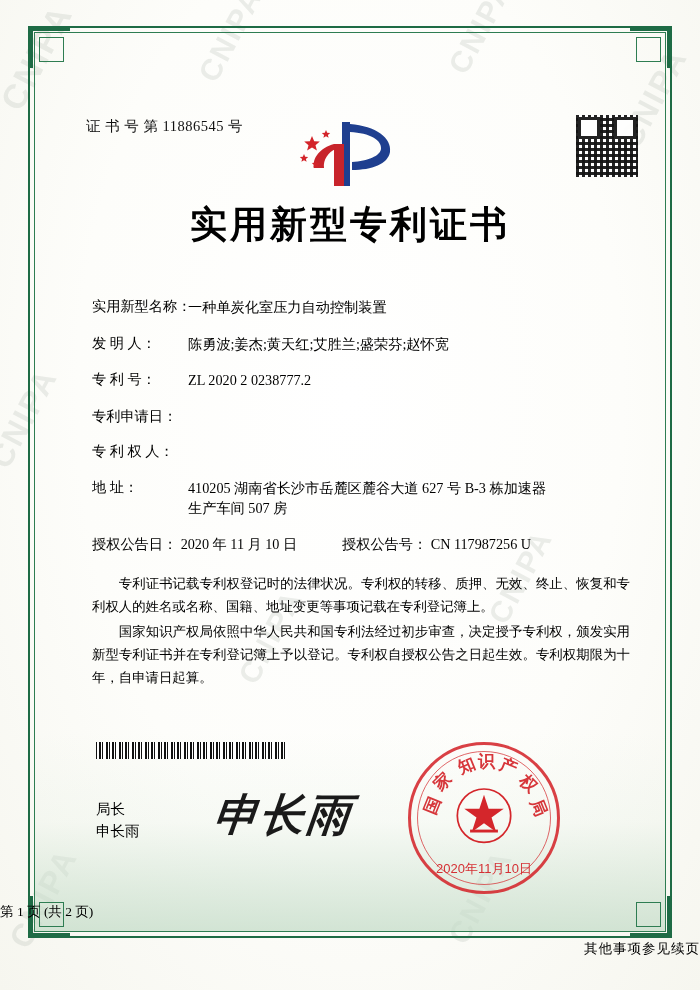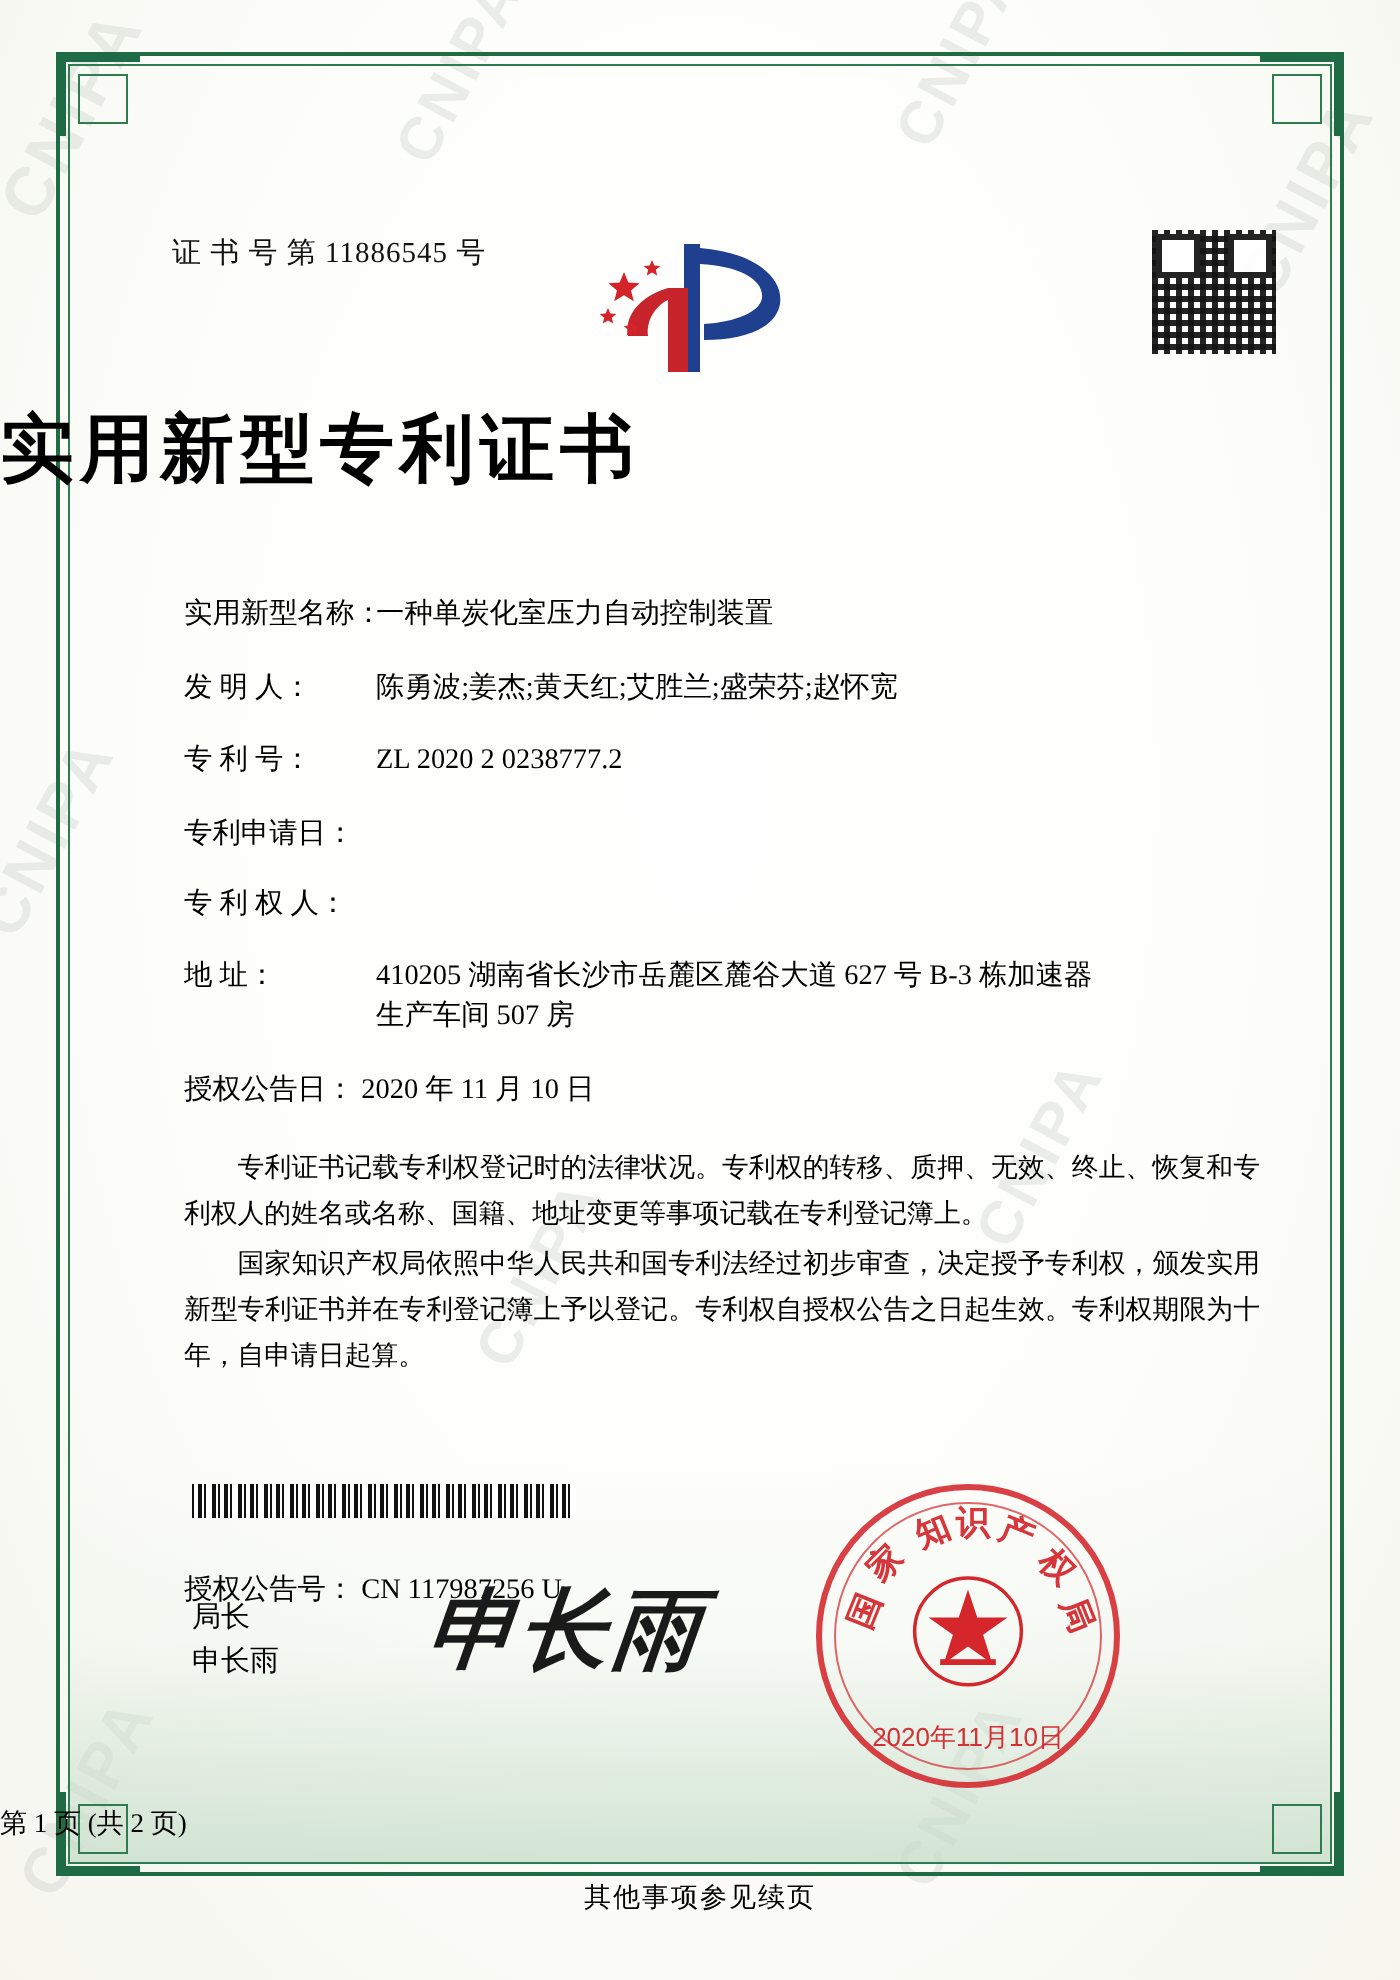--- a/index.html
+++ b/index.html
@@ -118,21 +118,21 @@
   }
   .emblem-wrap {
     position: relative;
     width: 120px; height: 72px;
     margin: 0 auto;
   }
 
   .title {
     position: absolute;
     left: 0; right: 0; top: 200px;
-    text-align: left;
+    text-align: center;
     font-size: 37px;
     font-weight: bold;
     letter-spacing: 3px;
     color: #000;
     font-family: "DejaVu Sans", sans-serif;
   }
 
   
   .fields {
     position: absolute;
@@ -151,21 +151,20 @@
     flex: 0 0 96px;
     white-space: nowrap;
   }
   .row .val {
     flex: 1 1 auto;
     line-height: 1.42;
   }
   .row.two .val2wrap {
     display: flex;
     width: 100%;
-    flex-direction: column;
   }
   .col-a { width: 250px; flex: 0 0 250px; }
 
   
   .paras {
     position: absolute;
     left: 92px; right: 70px; top: 572px;
     font-size: 13.4px;
     line-height: 1.72;
     color: #000;
@@ -256,21 +255,21 @@
   
   .page-num {
     position: absolute;
     left: 0; right: 0; top: 903px;
     font-size: 13.5px;
     color: #000;
   }
   .footnote {
     position: absolute;
     left: 0; right: 0; top: 940px;
-    text-align: center;
+    text-align: right;
     font-size: 13.5px;
     color: #000;
     letter-spacing: 1px;
   }
 </style>
 </head>
 <body>
 
 <div class="page">
 

